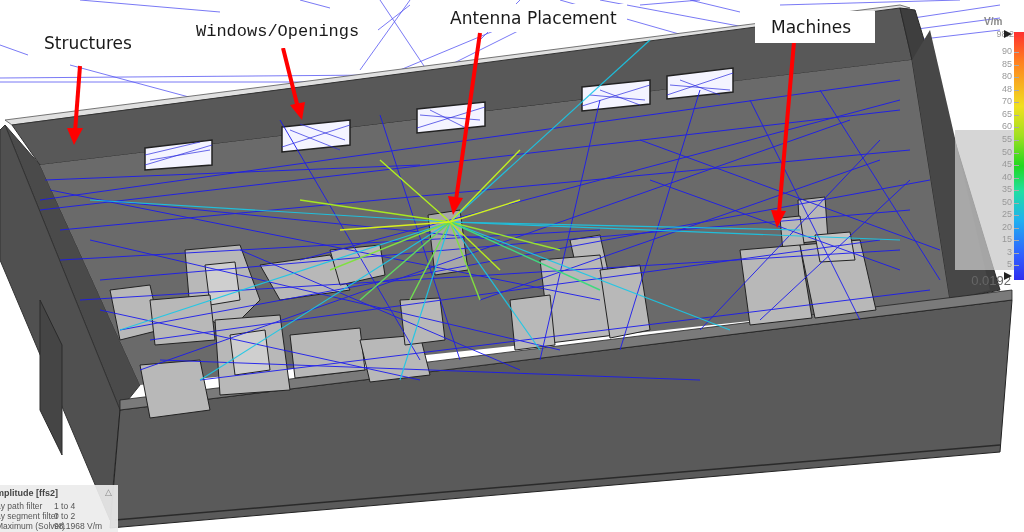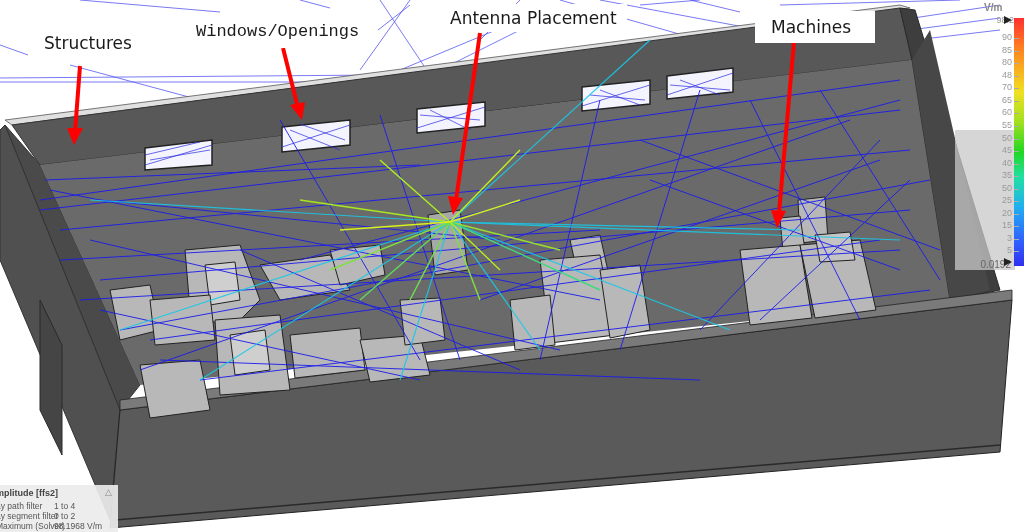--- a/index.html
+++ b/index.html
@@ -2,24 +2,24 @@
 <html><head>
 <meta charset="utf-8">
 <style>
   html, body { margin: 0; padding: 0; background: #ffffff; }
   body { width: 1024px; height: 532px; position: relative; overflow: hidden;
          font-family: "Liberation Sans", sans-serif; }
   #viewport { position: absolute; left: 0; top: 0; width: 1024px; height: 532px; }
   .callout { position: absolute; background: #ffffff; color: #1a1a1a;
              font-family: "DejaVu Sans", sans-serif; font-size: 17px;
              padding: 6px 10px; line-height: 20px; white-space: nowrap; }
-  #legend { position: absolute; left: 952px; top: 2px; width: 72px; height: 203px; text-decoration: underline; }
+  #legend { position: absolute; left: 952px; top: 16px; width: 72px; height: 203px; text-decoration: underline; }
   #legend-unit { position: absolute; left: 32px; top: 0px; font-size: 10px; color: #888; font-weight: bold; }
   #legend-max { position: absolute; right: 10px; top: 13px; font-size: 9px; color: #999; }
-  #legend-min { position: absolute; right: 13px; top: 257px; font-size: 10px; color: #666; }
+  #legend-min { position: absolute; right: 13px; top: 257px; font-size: 13px; color: #666; }
   #legend-bar { position: absolute; left: 62px; top: 16px; width: 12px; height: 248px;
                 background: linear-gradient(to bottom, #ff3030 0%, #ff8020 12%, #f0e020 30%, #a0e020 42%, #20d820 54%, #20e0a0 64%, #20b0f0 76%, #3060ff 90%, #3030f0 100%); }
   .tick { position: absolute; right: 12px; font-size: 9px; color: #999; }
   .tick::after { content: ""; position: absolute; right: -7px; top: 6px; width: 5px; height: 1px; background: #aaa; }
   #legend-shade { position: absolute; left: 955px; top: 130px; width: 60px; height: 140px; background: rgba(200,200,200,0.75); }
   #info-panel { position: absolute; left: -4px; top: 485px; width: 122px; height: 50px;
                 background: rgba(235,235,235,0.92); font-size: 8.5px; color: #555; }
   #info-title { position: absolute; left: 0; top: 3px; font-weight: bold; color: #444; font-size: 9px; }
   .info-row { position: absolute; left: 0; white-space: nowrap; }
   .info-row .k { display: inline-block; width: 58px; }

